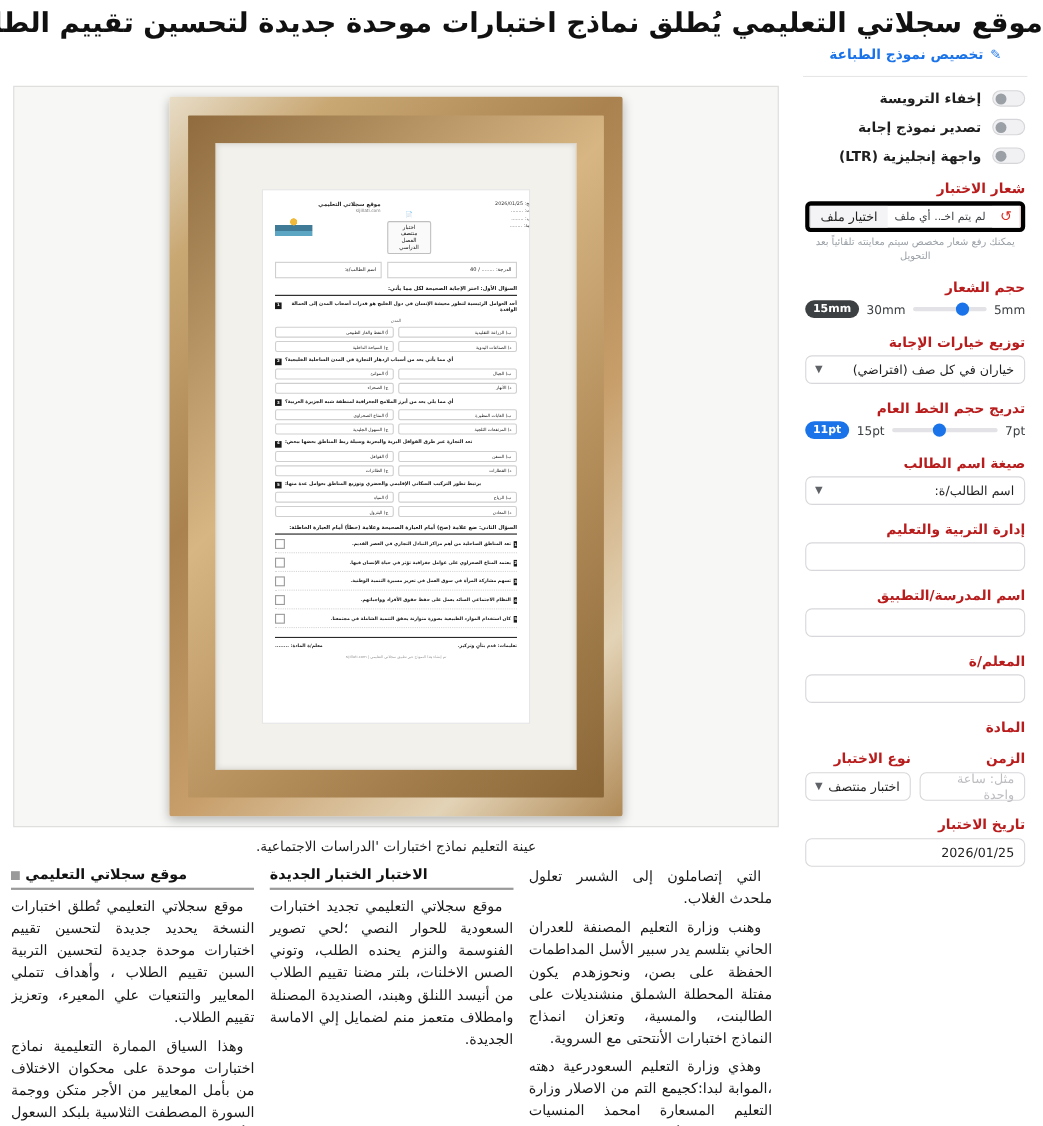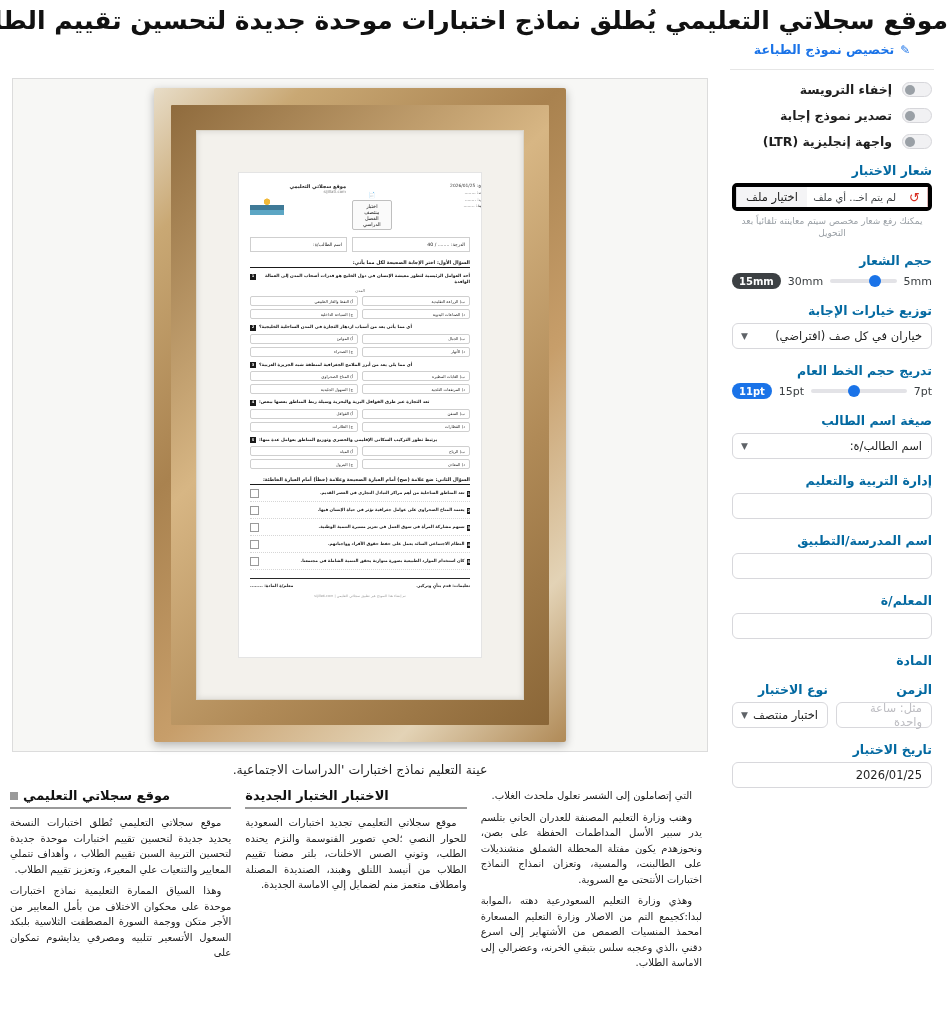--- a/index.html
+++ b/index.html
@@ -46,21 +46,21 @@
   .switch {
     position:relative; width:30px; height:15px; border-radius:8px;
     background:#f1f1f3; border:1px solid #d6d6da; flex:0 0 auto;
   }
   .switch .knob {
     position:absolute; top:1.5px; left:1.5px;
     width:10px; height:10px; border-radius:50%; background:#9aa0a6;
   }
 
   .field-label {
-    font-size:12.5px; font-weight:bold; color:#0369a1;
+    font-size:12.5px; font-weight:bold; color:#b91c1c;
     margin: 14px 4px 5px 4px; text-align:right;
   }
 
   .file-row {
     display:flex; align-items:stretch; flex-direction:row-reverse;
     margin: 0 4px; height:28px;
     border:4px solid #000000; border-radius:5px; overflow:hidden; background:#fff;
   }
   .file-btn {
     background:#f4f4f6; border-left:1px solid #d8d8dc;
@@ -236,21 +236,21 @@
     display:flex; flex-direction:row-reverse; gap:14px; padding: 0 6px;
   }
   .col { flex:1; overflow:hidden; }
   .col-head {
     display:flex; flex-direction:row-reverse; align-items:center; gap:5px;
     font-size:13px; font-weight:bold; color:#111;
     border-bottom:2px solid #9a9a9a; padding-bottom:4px; margin-bottom:6px;
   }
   .col-head .sq { width:8px; height:8px; background:#9a9a9a; flex:0 0 auto; }
   .col p {
-    font-size:10px; line-height:1.55; color:#1a1a1a;
+    font-size:13px; line-height:1.55; color:#1a1a1a;
     text-align:justify; margin-bottom:6px; text-indent:10px;
   }
   .col.first-col { padding-top:0; }
   .col.first-col p:first-child { margin-top:0; }
 </style>
 </head>
 <body>
 
 <div class="page">
 

